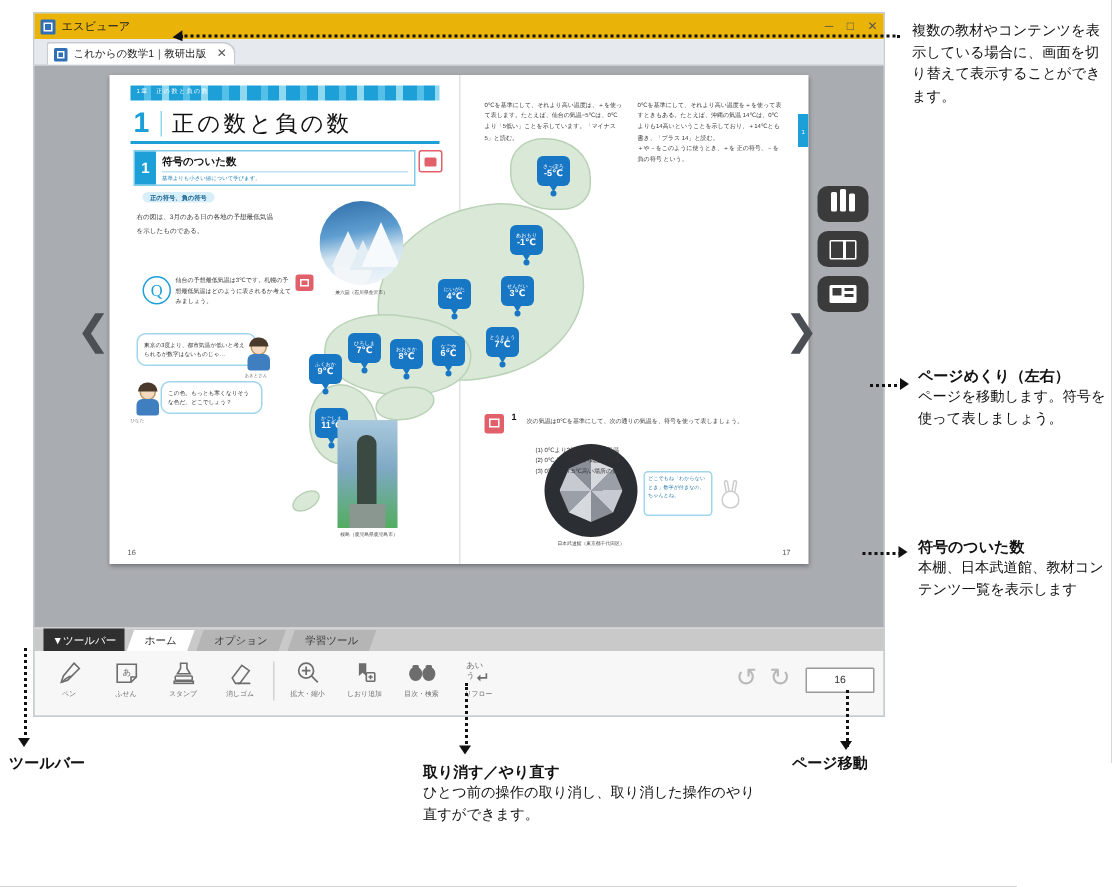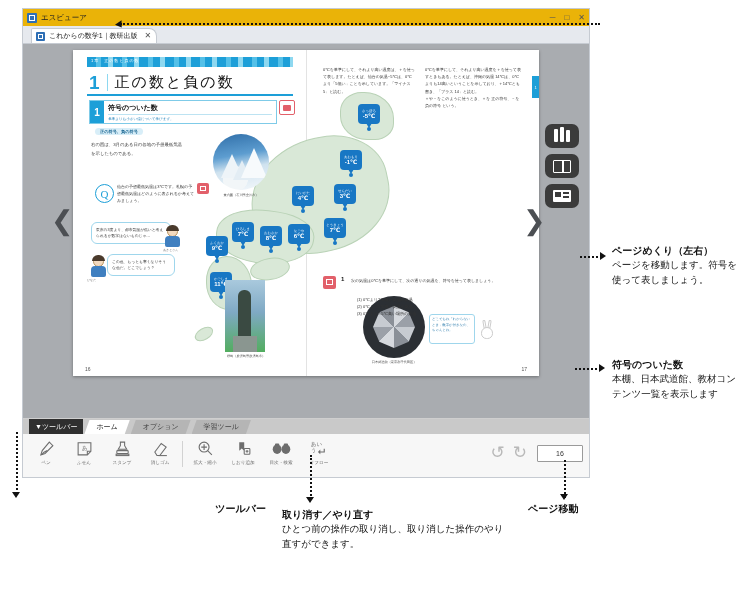--- a/index.html
+++ b/index.html
@@ -309,21 +309,21 @@
     font-size:7px;color:#333;display:flex;align-items:center;justify-content:center;
   }
 
   
   .callout-title{font-size:10px;font-weight:bold;color:#111;white-space:nowrap;}
   .callout-body{font-size:9.5px;color:#111;line-height:14.5px;}
 
   #co-tab{left:608px;top:14px;width:128px;}
   #co-page{left:612px;top:244px;width:126px;}
   #co-tool{left:612px;top:358px;width:126px;}
-  #co-toolbar{left:6px;top:502px;width:260px;text-align:right;}
+  #co-toolbar{left:6px;top:502px;width:260px;}
   #co-undo{left:282px;top:508px;width:230px;}
   #co-move{left:528px;top:502px;width:206px;}
 
   
   .dotline-h{position:absolute;height:0;border-top:2px dotted #111;}
   .dotline-v{position:absolute;width:0;border-left:2px dotted #111;}
   .arrow-r{position:absolute;width:0;height:0;border-top:4px solid transparent;border-bottom:4px solid transparent;border-left:6px solid #111;}
   .arrow-d{position:absolute;width:0;height:0;border-left:4px solid transparent;border-right:4px solid transparent;border-top:6px solid #111;}
 </style>
 </head>
@@ -664,20 +664,21 @@
 
         <div id="page-input">16</div>
       </div>
     </div>
   </div>
 </div>
 
 <div class="dotline-h" style="left:120px;top:23px;width:480px;"></div>
 <div class="arrow-d" style="left:116px;top:22px;border-top-color:#111;transform:rotate(-35deg);"></div>
 <div id="co-tab" class="abs">
+  <div class="callout-body">複数の教材やコンテンツを表示している場合に、画面を切り替えて表示することができます。</div>
 </div>
 
 <div class="dotline-h" style="left:580px;top:256px;width:22px;"></div>
 <div class="arrow-r" style="left:600px;top:252px;"></div>
 <div id="co-page" class="abs">
   <div class="callout-title">ページめくり（左右）</div>
   <div class="callout-body">ページを移動します。符号を使って表しましょう。</div>
 </div>
 
 <div class="dotline-h" style="left:575px;top:368px;width:26px;"></div>

